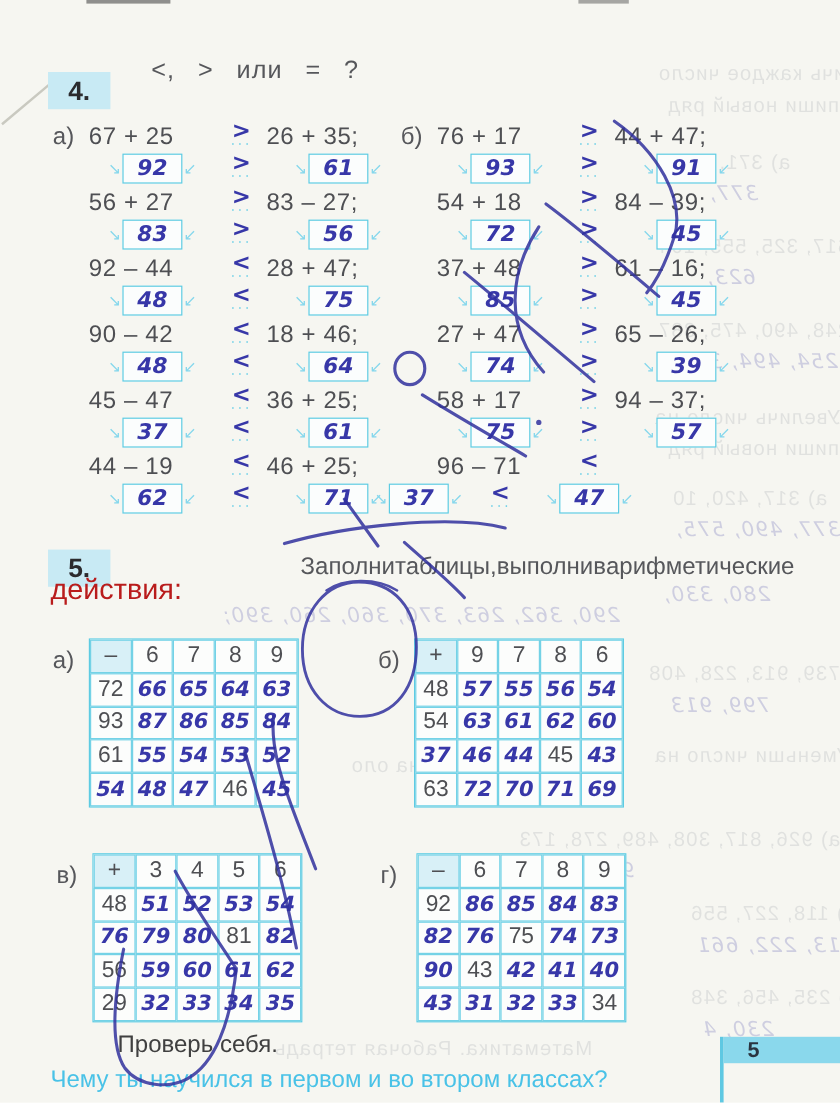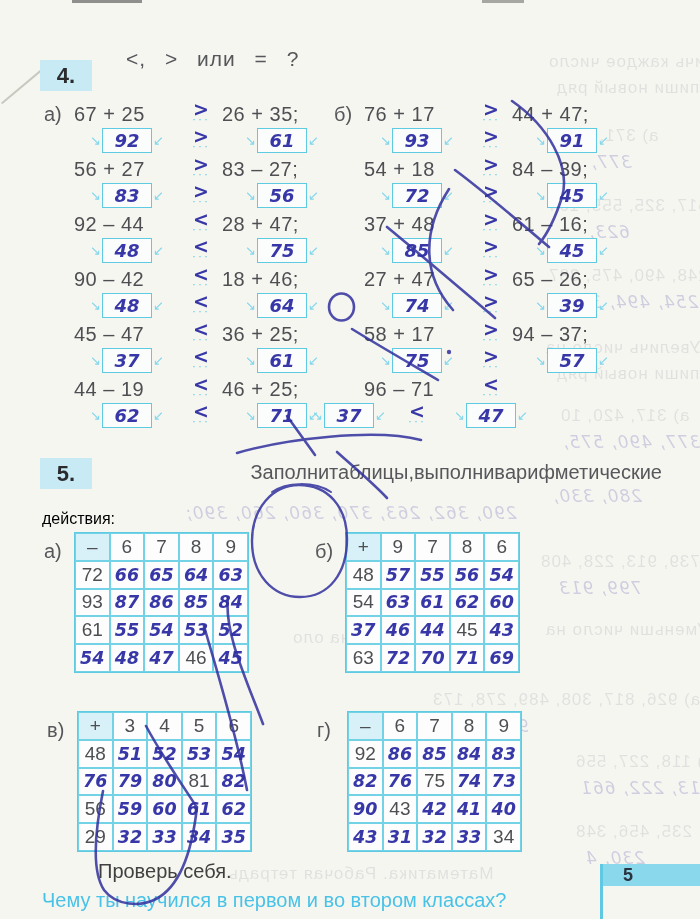--- a/index.html
+++ b/index.html
@@ -27,21 +27,21 @@
   .dots{color:#63cde6;font-size:12px;letter-spacing:2px;line-height:7px;}
   .ansgroup{display:flex;align-items:center;justify-content:center;gap:1px;height:29px;}
   .abox{
     min-width:44px;height:23px;border:1.8px solid #5ecbe2;background:#fbfdfd;
     display:flex;align-items:center;justify-content:center;font-size:18px;padding:0 2px;
   }
   .arr{color:#85d7ec;font-size:13px;line-height:1;}
   .anssign{padding-top:3px;}
   
   .ex5line1{position:absolute;left:100px;top:461px;width:562px;display:flex;justify-content:flex-end;font-size:20px;color:#56575b;}
-  .ex5line2{position:absolute;left:42px;top:510px;font-size:16px;color:#000000;}
+  .ex5line2{position:absolute;left:42px;top:478px;font-size:24px;color:#b91c1c;}
   
   .tbl{position:absolute;display:grid;grid-template-columns:repeat(5,34.6px);grid-auto-rows:27.8px;border:1.2px solid #5ecbe2;background:#fcfdfc;}
   .cell{border:1px solid #74d2e6;display:flex;align-items:center;justify-content:center;font-size:19px;}
   .cell.hdr0{background:#d8f0f7;}
   .cell .p{color:#4e4f53;font-family:"Liberation Sans",sans-serif;font-style:normal;font-weight:normal;}
   .cell .w{font-size:17.5px;}
   .tbl-label{position:absolute;font-size:20px;color:#56575b;}
   
   .check-title{position:absolute;left:58px;top:860px;font-size:20px;color:#404040;margin-left:40px;}
   .check-q{position:absolute;left:42px;top:889px;font-size:20px;color:#49c2e7;}

